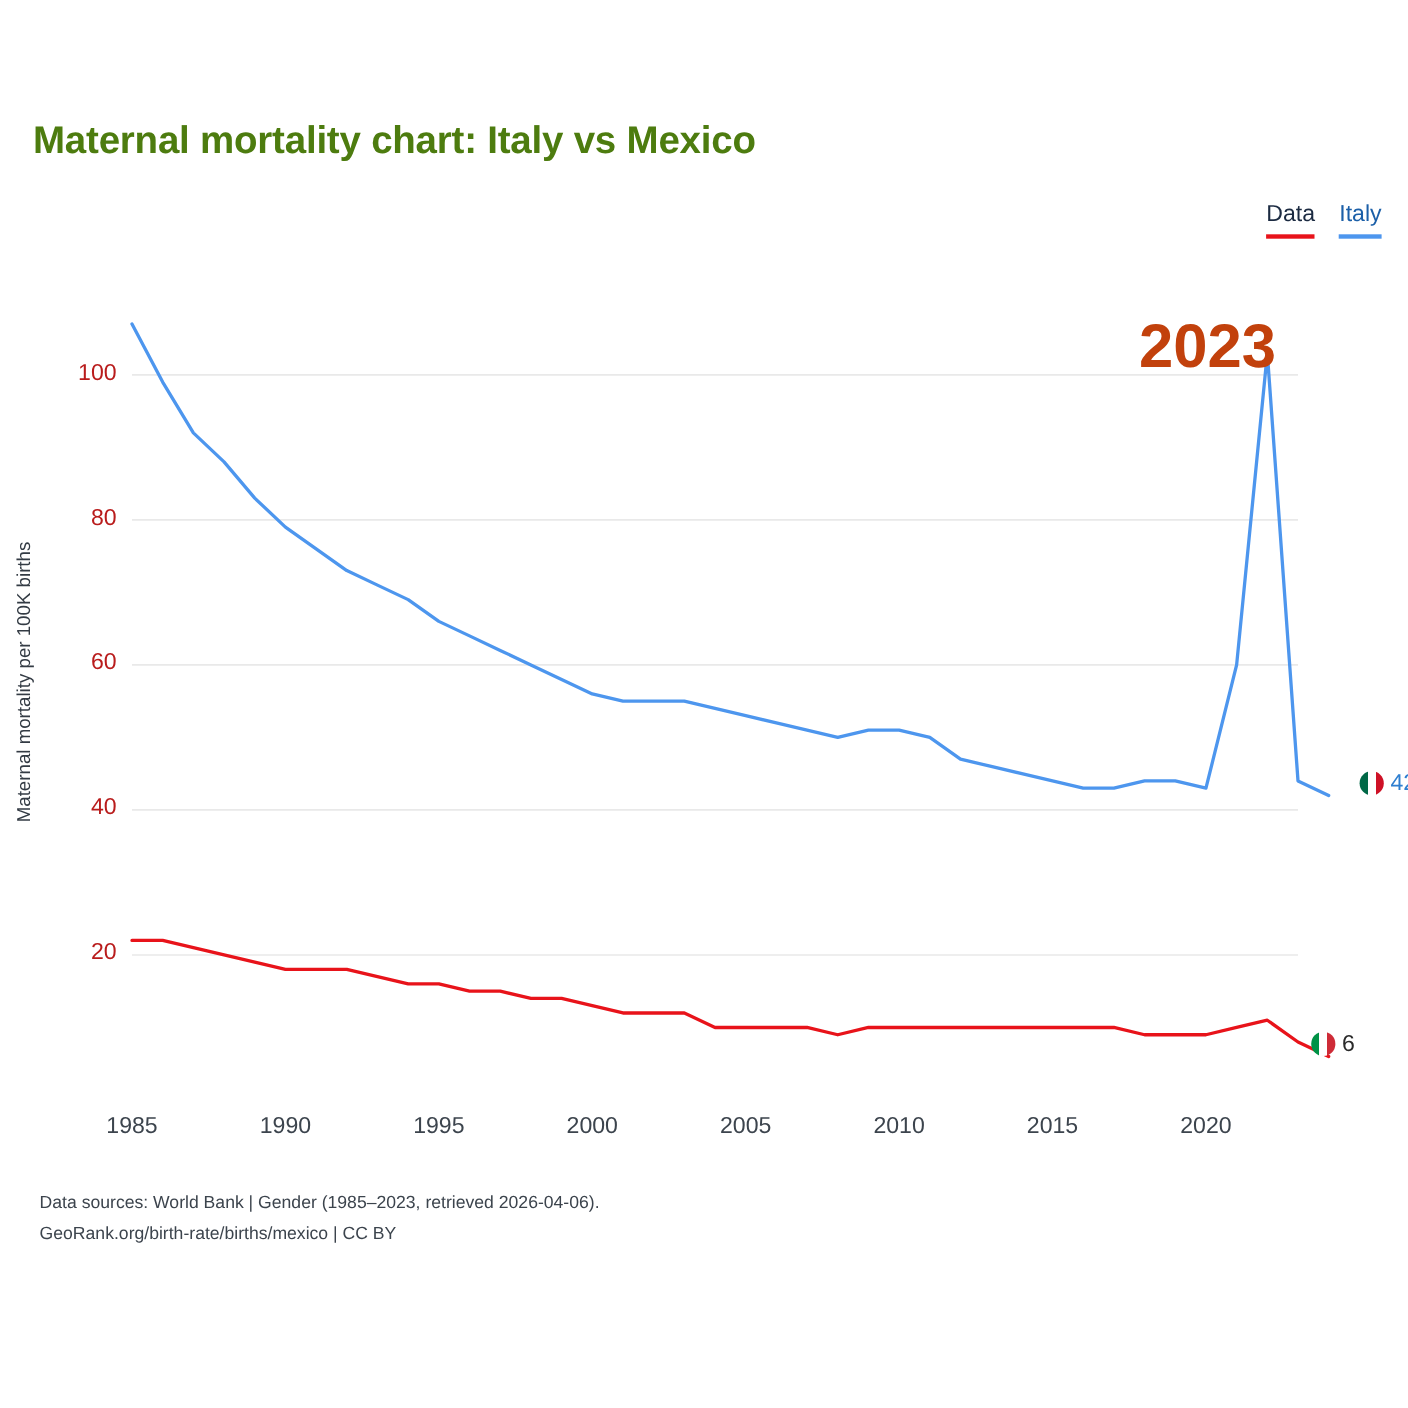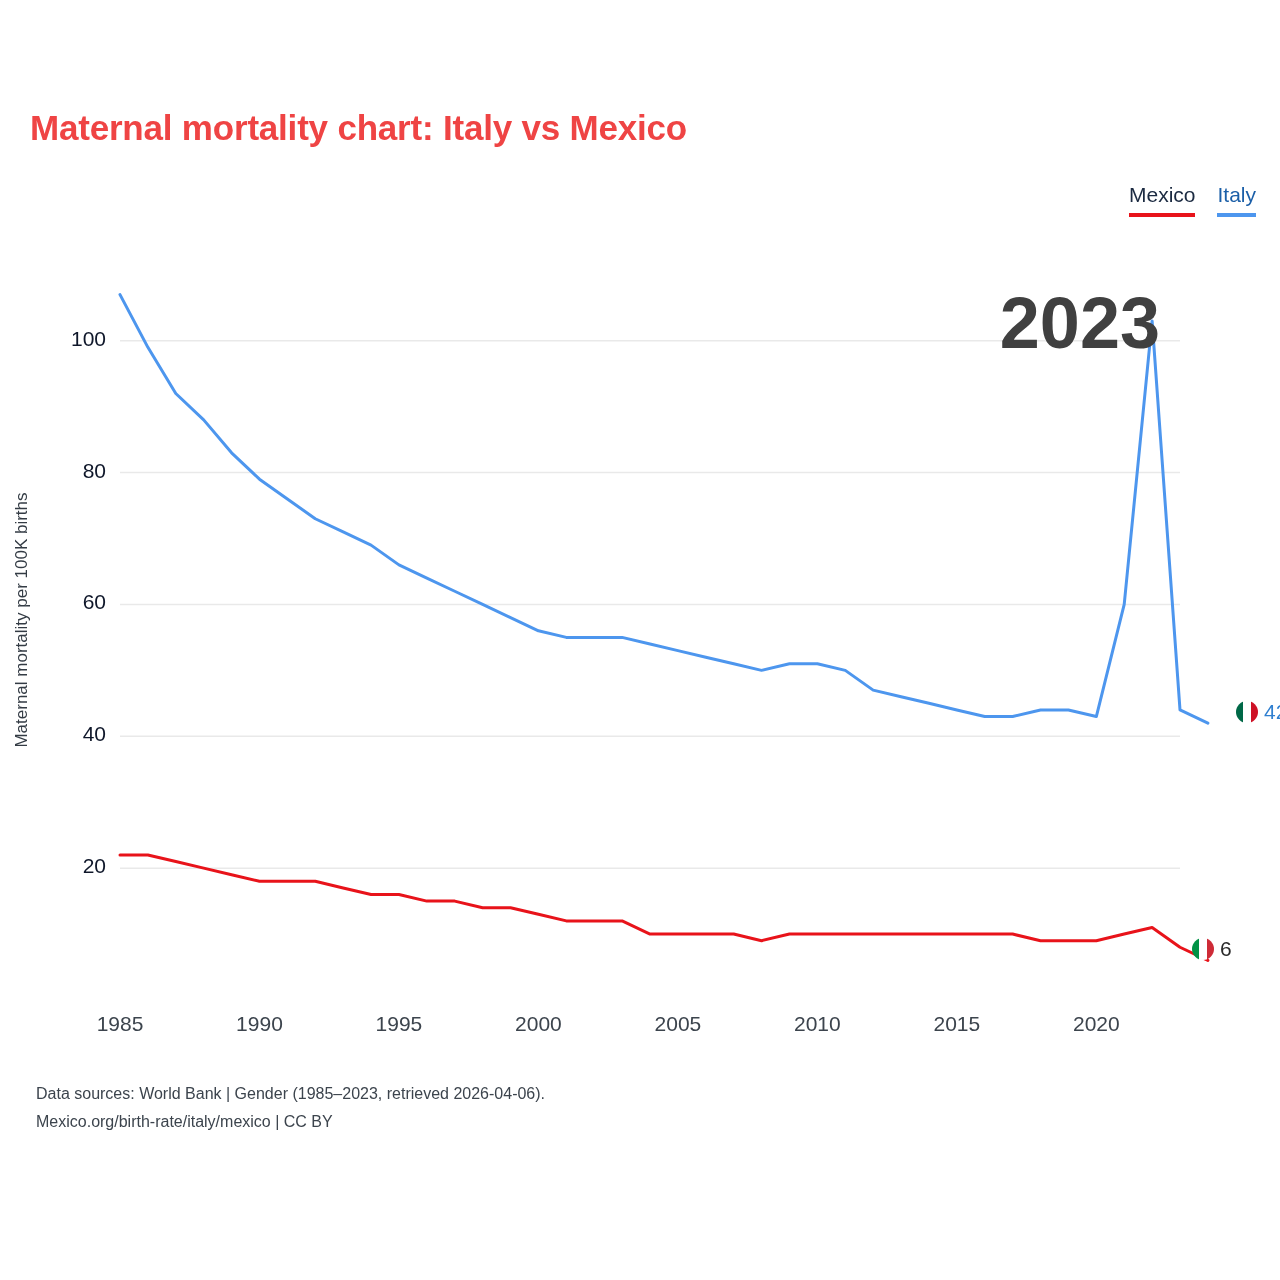--- a/index.html
+++ b/index.html
@@ -14,21 +14,21 @@
     color: #1b2a41;
     position: relative;
     overflow: hidden;
   }
   #page-title {
     position: absolute;
     left: 30px;
     top: 108px;
     font-size: 35px;
     font-weight: bold;
-    color: #ef4444;
+    color: #4d7c0f;
     letter-spacing: -0.2px;
   }
   #legend {
     position: absolute;
     right: 24px;
     top: 183px;
     display: flex;
     gap: 22px;
     align-items: flex-start;
   }
@@ -56,36 +56,36 @@
     text-align: center;
     transform: rotate(-90deg);
     font-size: 17px;
     color: #333b44;
   }
   .y-tick-label {
     position: absolute;
     width: 60px;
     text-align: right;
     font-size: 21px;
-    color: #0f172a;
+    color: #b91c1c;
   }
   .x-tick-label {
     position: absolute;
     width: 120px;
     text-align: center;
     font-size: 21px;
     color: #3c444d;
   }
   #year-badge {
     position: absolute;
     right: 120px;
     top: 282px;
-    font-size: 72px;
+    font-size: 56px;
     font-weight: bold;
-    color: #404040;
+    color: #c2410c;
   }
   .end-label {
     position: absolute;
     display: flex;
     align-items: center;
     gap: 6px;
     font-size: 21px;
   }
   .flag {
     width: 22px;
@@ -108,21 +108,21 @@
     color: #3c444d;
     line-height: 1.75;
   }
 </style>
 </head>
 <body>
 
 <div id="page-title">Maternal mortality chart: Italy vs Mexico</div>
 
 <div id="legend">
-  <div class="legend-item italy">Mexico</div>
+  <div class="legend-item italy">Data</div>
   <div class="legend-item mexico">Italy</div>
 </div>
 
 <div id="chart-area">
   <svg id="chart-svg" width="1280" height="1280">
       <line x1="120" x2="1180" y1="868.1481481481482" y2="868.1481481481482" stroke="#e9e9e9" stroke-width="1.5"></line>
       <line x1="120" x2="1180" y1="736.2962962962963" y2="736.2962962962963" stroke="#e9e9e9" stroke-width="1.5"></line>
       <line x1="120" x2="1180" y1="604.4444444444443" y2="604.4444444444443" stroke="#e9e9e9" stroke-width="1.5"></line>
       <line x1="120" x2="1180" y1="472.5925925925926" y2="472.5925925925926" stroke="#e9e9e9" stroke-width="1.5"></line>
       <line x1="120" x2="1180" y1="340.74074074074076" y2="340.74074074074076" stroke="#e9e9e9" stroke-width="1.5"></line>
@@ -138,14 +138,14 @@
     <span>42</span>
   </div>
   <div class="end-label" id="label-italy" style="left:1192px; top:937px;">
     <span class="flag flag-it"></span>
     <span>6</span>
   </div>
 <div class="y-tick-label" style="left: 46px; top: 854.148px;">20</div><div class="y-tick-label" style="left: 46px; top: 722.296px;">40</div><div class="y-tick-label" style="left: 46px; top: 590.444px;">60</div><div class="y-tick-label" style="left: 46px; top: 458.593px;">80</div><div class="y-tick-label" style="left: 46px; top: 326.741px;">100</div><div class="x-tick-label" style="left: 60px; top: 1012px;">1985</div><div class="x-tick-label" style="left: 199.474px; top: 1012px;">1990</div><div class="x-tick-label" style="left: 338.947px; top: 1012px;">1995</div><div class="x-tick-label" style="left: 478.421px; top: 1012px;">2000</div><div class="x-tick-label" style="left: 617.895px; top: 1012px;">2005</div><div class="x-tick-label" style="left: 757.368px; top: 1012px;">2010</div><div class="x-tick-label" style="left: 896.842px; top: 1012px;">2015</div><div class="x-tick-label" style="left: 1036.32px; top: 1012px;">2020</div></div>
 
 <div id="footer">
   <div>Data sources: World Bank | Gender (1985–2023, retrieved 2026-04-06).</div>
-  <div>Mexico.org/birth-rate/italy/mexico | CC BY</div>
+  <div>GeoRank.org/birth-rate/births/mexico | CC BY</div>
 </div>
 
 </body></html>

